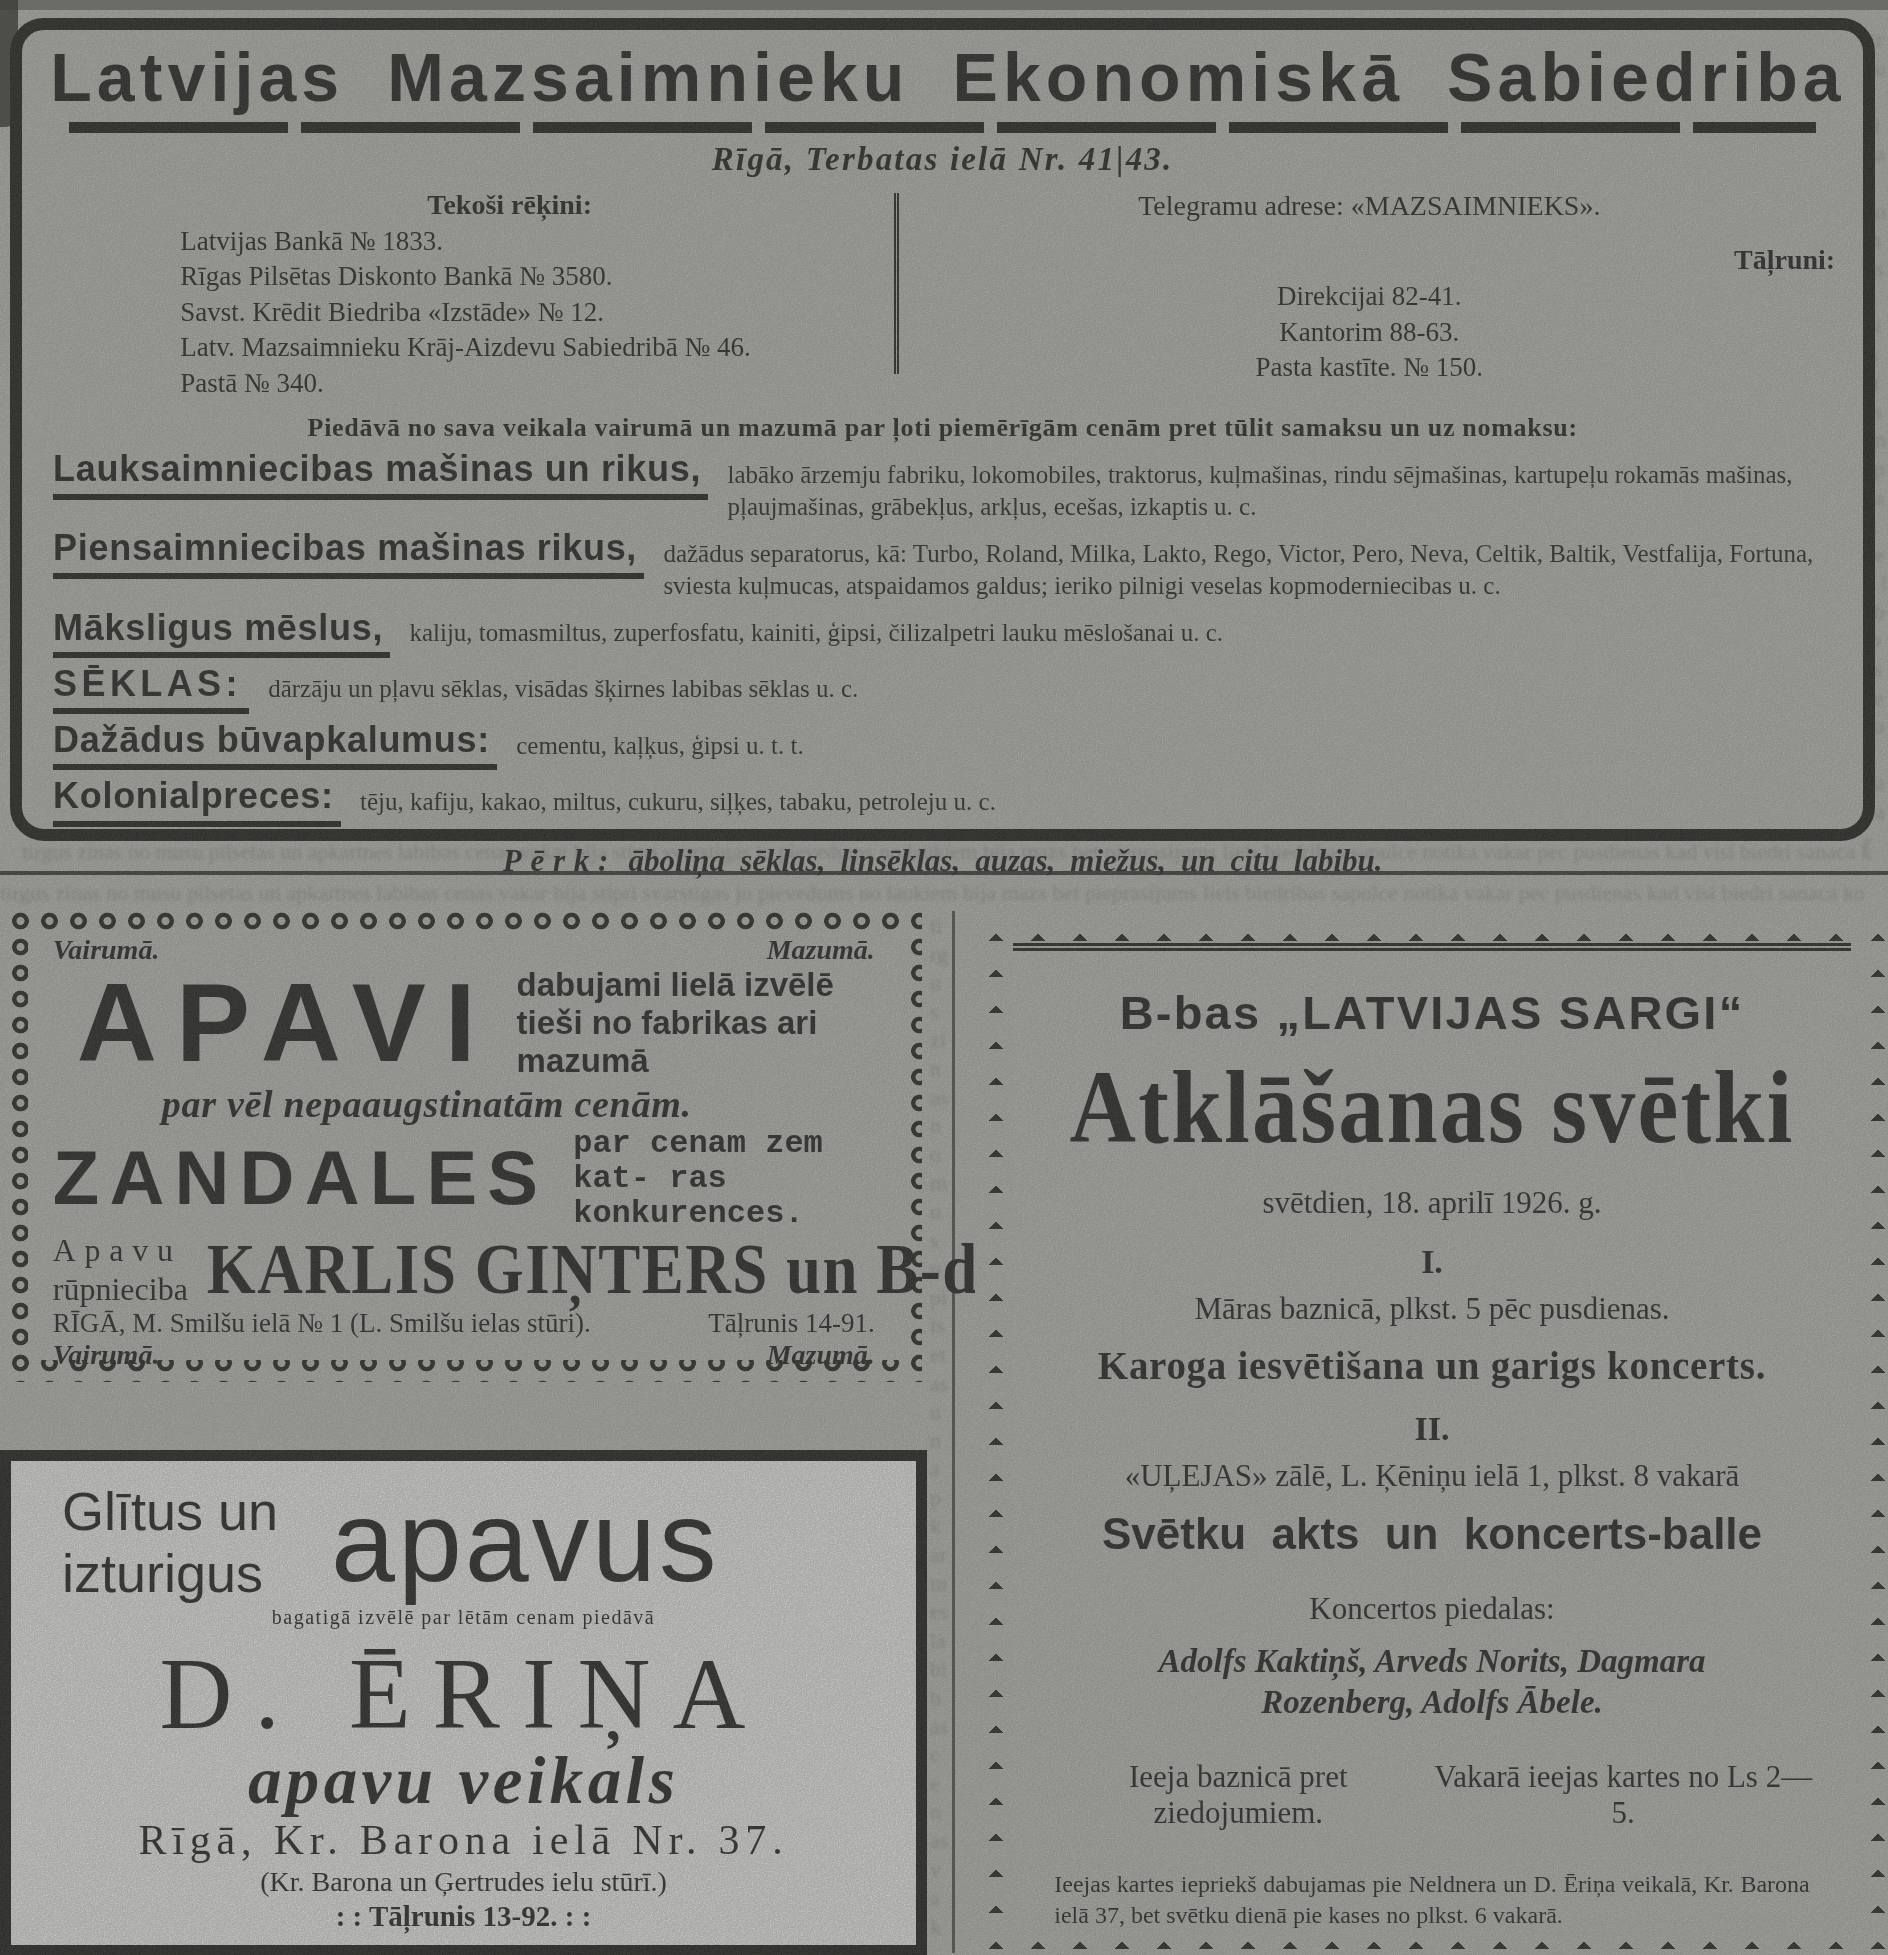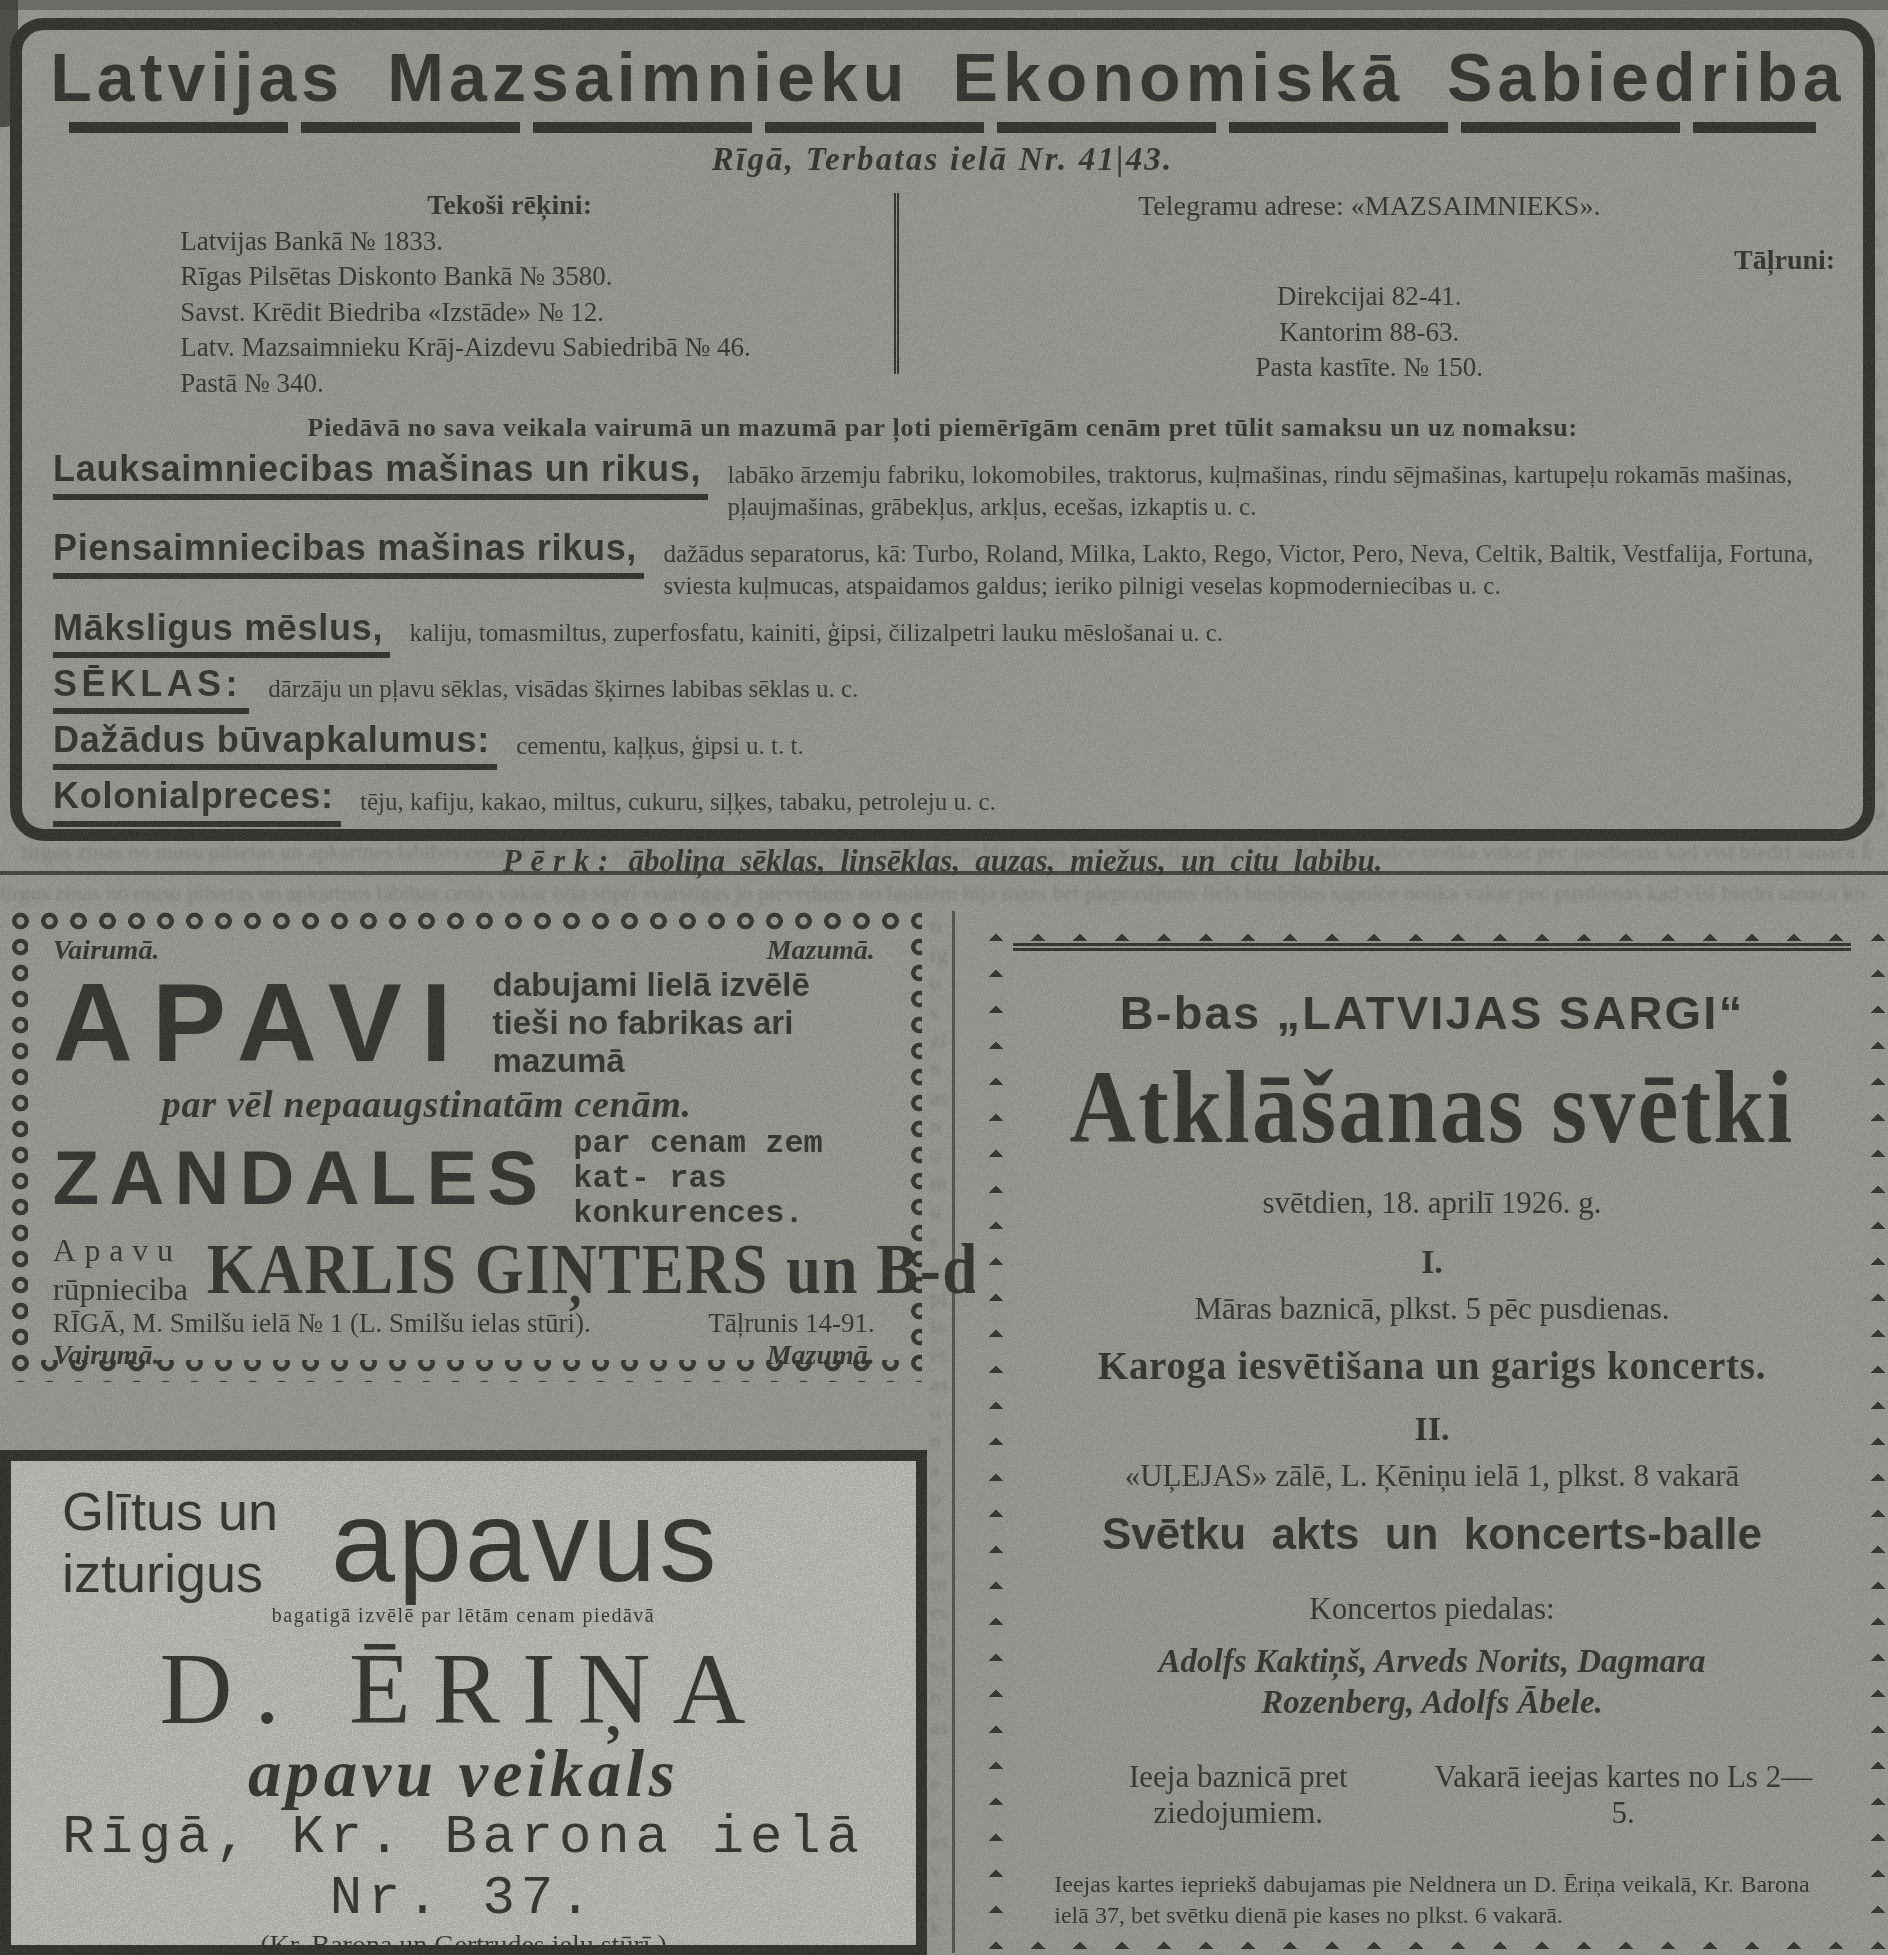--- a/index.html
+++ b/index.html
@@ -64,21 +64,21 @@
     position:absolute;left:5.8px;top:908px;width:916px;height:474px;z-index:2;
     background-color:#b5b5b1;
     background-image:radial-gradient(circle,rgba(0,0,0,0) 0 3.6px,#1d1d1b 4.4px 8px,rgba(0,0,0,0) 8.7px);
     background-size:29px 26px;
   }
   .apavi-in{
     position:absolute;inset:22px;background:#b5b5b1;
     padding:4.4px 25px;box-sizing:border-box;display:flex;flex-direction:column;justify-content:space-between;
   }
   .wm-row{display:flex;justify-content:space-between;font-weight:bold;font-style:italic;font-size:28px;}
-  .apavi-main{display:flex;align-items:center;}
+  .apavi-main{display:flex;align-items:center;margin-left:24px;}
   .apavi-word{font-family:"Liberation Sans",sans-serif;font-weight:bold;font-size:111px;letter-spacing:19px;line-height:.95;}
   .apavi-note{font-family:"Liberation Sans",sans-serif;font-weight:bold;font-size:33px;line-height:1.15;margin-left:22px;text-align:left;}
   .apavi-price{font-weight:bold;font-style:italic;font-size:38px;margin:1.5px 0 0 109px;letter-spacing:0.7px;}
   .zand-row{display:flex;align-items:center;}
   .zand-word{font-family:"Liberation Sans",sans-serif;font-weight:bold;font-size:76px;letter-spacing:10.2px;line-height:.95;}
   .zand-note{font-family:Liberation Mono, monospace;font-weight:bold;font-size:32px;line-height:1.1;margin-left:25px;}
   .firm-row{display:flex;align-items:center;}
   .firm-pre{font-size:32px;line-height:1.2;flex-shrink:0;}
   .firm-pre .sp{letter-spacing:8.7px;display:block;}
   .firm-name{font-family:"Liberation Serif",serif;font-weight:bold;font-size:63px;letter-spacing:1.5px;margin-left:19px;white-space:nowrap;transform:scaleY(1.15);transform-origin:left center;}
@@ -89,21 +89,21 @@
     position:absolute;left:0px;top:1450px;width:927px;height:506px;z-index:2;
     box-sizing:border-box;border:11px solid #171715;background:#e5e5e5;
     padding:19px 22px 11.7px;display:flex;flex-direction:column;justify-content:space-between;text-align:center;
   }
   .erina-l1{display:flex;align-items:center;justify-content:flex-start;}
   .erina-l1 .small2{font-family:"Liberation Sans",sans-serif;font-size:54px;line-height:1.15;text-align:left;margin-left:29px;}
   .erina-l1 .big{font-family:"Liberation Sans",sans-serif;font-size:115px;line-height:.9;margin-left:53px;letter-spacing:2.9px;}
   .erina-l2{font-weight:normal;font-size:20px;letter-spacing:1.5px;}
   .erina-name{font-family:Liberation Serif, serif;font-size:101px;letter-spacing:22px;line-height:1;margin-top:12px;}
   .erina-store{font-weight:bold;font-style:italic;font-size:67px;letter-spacing:4.4px;line-height:1;}
-  .erina-addr{font-family:Liberation Mono, monospace;font-size:54px;letter-spacing:5.8px;}
+  .erina-addr{font-family:Liberation Serif, serif;font-size:42px;letter-spacing:5.8px;}
   .erina-note{font-size:28px;}
   .erina-phone{font-size:29px;font-weight:bold;}
 
   
   .ad-sargi{
     position:absolute;left:975px;top:905px;width:914px;height:1051px;z-index:2;
     background-color:#b4b4b0;
     background-image:conic-gradient(from 135deg at 50% 78%,#1d1d1b 0 90deg,rgba(0,0,0,0) 90deg 360deg);
     background-size:42px 36px;
   }

